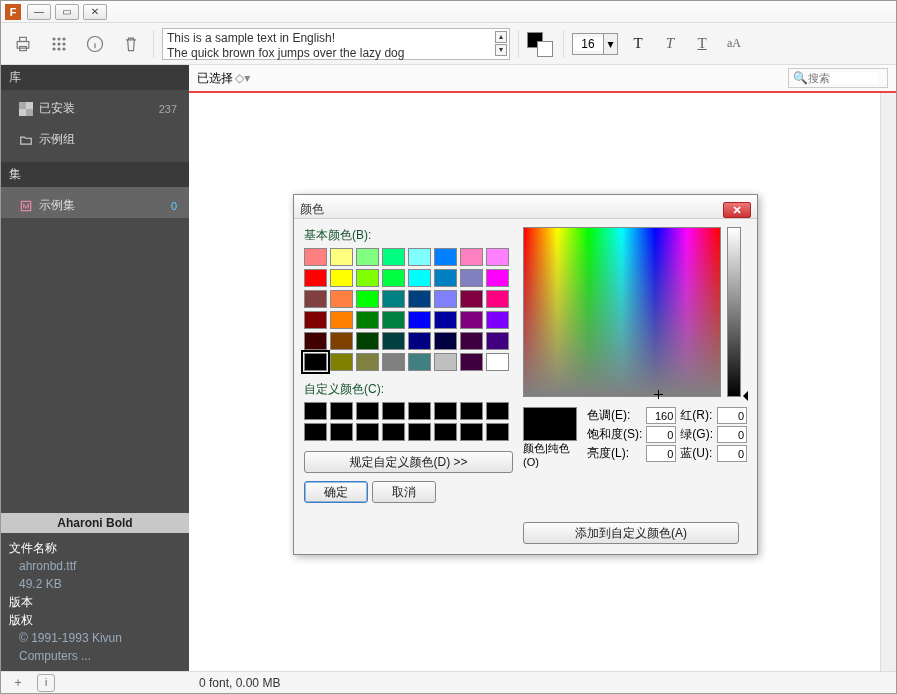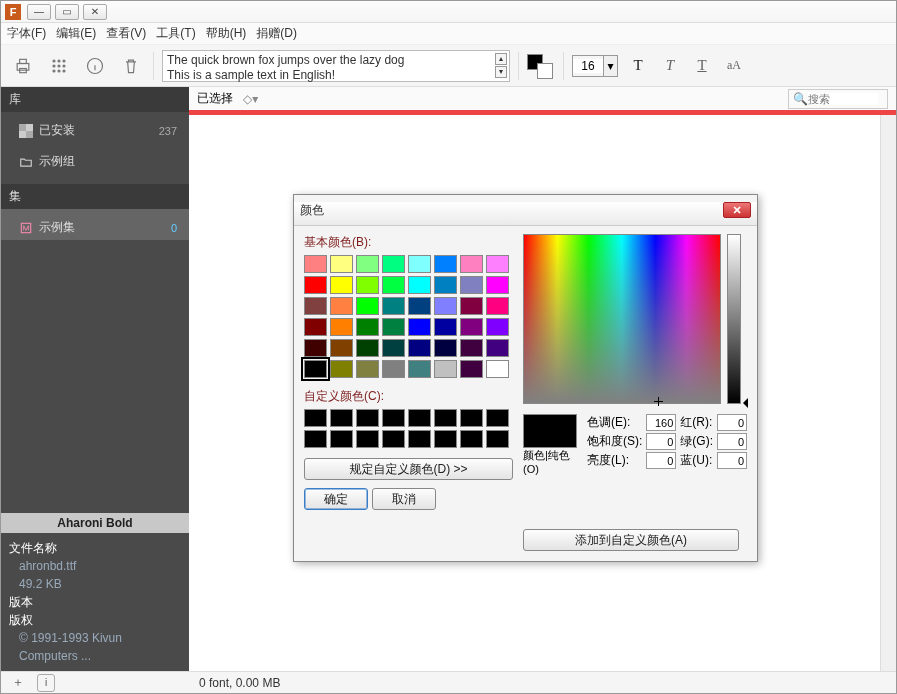--- a/index.html
+++ b/index.html
@@ -36,36 +36,36 @@
 .sec-item { display: flex; align-items: center; padding: 10px 8px 4px 18px; gap: 6px; cursor: pointer; }
 .sec-item.sel { background: #656565; }
 .sec-item .cnt { margin-left: auto; color: #aaa; font-size: 11px; padding-right: 4px; }
 .sec-item .cnt.blue { color: #6cf; }
 .fontinfo-name { background: #c8c8c8; color: #222; text-align: center; padding: 3px 0; font-weight: bold; margin-top: auto; }
 .fontinfo { padding: 6px 8px; color: #ccc; line-height: 1.5; font-size: 11px; }
 .fontinfo .lab { color: #fff; }
 .fontinfo .val { color: #9ab; padding-left: 10px; }
 
 .main { flex: 1; display: flex; flex-direction: column; background: #fff; position: relative; }
-.subbar { height: 28px; background: #fafafa; border-bottom: 5px solid #ef4444; display: flex; align-items: center; padding: 0 8px; gap: 10px; }
+.subbar { height: 28px; background: #fafafa; border-bottom: 2px solid #ef4444; display: flex; align-items: center; padding: 0 8px; gap: 2px; }
 .subbar .search { margin-left: auto; display: flex; align-items: center; border: 1px solid #ccc; height: 20px; padding: 0 4px; width: 100px; }
 .subbar .search input { border: 0; width: 70px; font-size: 11px; outline: none; }
 .canvas { flex: 1; background: #fff; overflow: auto; position: relative; }
 .scroll-v { position: absolute; right: 0; top: 0; bottom: 0; width: 16px; background: #f0f0f0; border-left: 1px solid #ddd; }
 
 .statusbar { height: 22px; background: #f5f5f5; border-top: 1px solid #ddd; display: flex; align-items: center; padding: 0 8px; gap: 10px; color: #333; }
 .statusbar .spacer { width: 188px; display: flex; gap: 10px; align-items: center; margin-left: -8px; padding-left: 8px; }
 
 
 .dialog { position: absolute; left: 293px; top: 194px; width: 465px; background: #f4f4f4; border: 1px solid #888; box-shadow: 2px 2px 8px rgba(0,0,0,0.3); }
-.dlg-title { height: 24px; background: linear-gradient(#fff,#eaeaea); border-bottom: 1px solid #ccc; display: flex; align-items: flex-start; padding: 0 6px; color:#333;margin-top:7px; }
+.dlg-title { height: 24px; background: linear-gradient(#fff,#eaeaea); border-bottom: 1px solid #ccc; display: flex; align-items: flex-end; padding: 0 6px; color:#333; }
 .dlg-title .x { margin-left: auto; width: 28px; height: 16px; background: linear-gradient(#e77,#c33); border: 1px solid #a22; border-radius: 2px; color: #fff; display: flex; align-items: center; justify-content: center; cursor: pointer; font-size: 11px; font-weight: bold; }
 .dlg-body { padding: 8px 10px 10px; display: flex; gap: 10px; }
 .left { width: 212px; }
-.label { margin-bottom: 4px; color: #7f1d1d; }
+.label { margin-bottom: 4px; color: #14532d; }
 .swgrid { display: grid; grid-template-columns: repeat(8, 23px); gap: 3px; margin-bottom: 10px; }
 .sw { width: 23px; height: 18px; border: 1px solid #888; cursor: pointer; }
 .sw.sel { outline: 2px solid #000; outline-offset: 1px; }
 .cust-grid { display: grid; grid-template-columns: repeat(8, 23px); grid-template-rows: repeat(2, 18px); gap: 3px; margin-bottom: 10px; }
 .dlgbtn { height: 22px; border: 1px solid #888; background: linear-gradient(#fdfdfd,#e4e4e4); border-radius: 3px; cursor: pointer; padding: 0 8px; display: inline-flex; align-items: center; justify-content: center; color: #222; }
 .dlgbtn.wide { width: 100%; margin-bottom: 8px; }
 .dlg-foot { display: flex; gap: 4px; }
 .dlg-foot .dlgbtn { width: 64px; }
 .dlg-foot .dlgbtn.primary { border-color: #3a7ec8; box-shadow: 0 0 0 1px rgba(58,126,200,0.5) inset; }
 
@@ -96,28 +96,20 @@
 
   <div class="titlebar">
     <div class="icon">F</div>
     <div class="winbtns">
       <div class="winbtn">—</div>
       <div class="winbtn">▭</div>
       <div class="winbtn">✕</div>
     </div>
   </div>
 
-  <div class="menubar">
-    <span>字体(F)</span>
-    <span>编辑(E)</span>
-    <span>查看(V)</span>
-    <span>工具(T)</span>
-    <span>帮助(H)</span>
-    <span>捐赠(D)</span>
-  </div>
 
   <div class="toolbar">
     <div class="icnbtn">
         <svg viewBox="0 0 24 24">
           <rect x="5" y="9" width="14" height="8"></rect>
           <rect x="8" y="4" width="8" height="5"></rect>
           <rect x="8" y="15" width="8" height="5"></rect>
         </svg>
       </div>
     <div class="icnbtn">
@@ -141,22 +133,22 @@
         </svg>
       </div>
     <div class="icnbtn">
         <svg viewBox="0 0 24 24">
           <path d="M6 7h12M9 7V5h6v2M8 7l1 13h6l1-13"></path>
         </svg>
       </div>
     <div style="width:1px;height:28px;background:#ddd"></div>
 
     <div class="sample">
+      <div>This is a sample text in English!</div>
       <div>The quick brown fox jumps over the lazy dog</div>
-      <div>This is a sample text in English!</div>
       <div class="spin">
         <div>▴</div>
         <div>▾</div>
       </div>
     </div>
     <div style="width:1px;height:28px;background:#ddd"></div>
 
     <div class="colorsw" style="position:relative;width:28px;height:24px;">
       <div style="position:absolute;left:0;top:0;background:#000;"></div>
       <div style="position:absolute;left:10px;top:9px;background:#fff;"></div>

